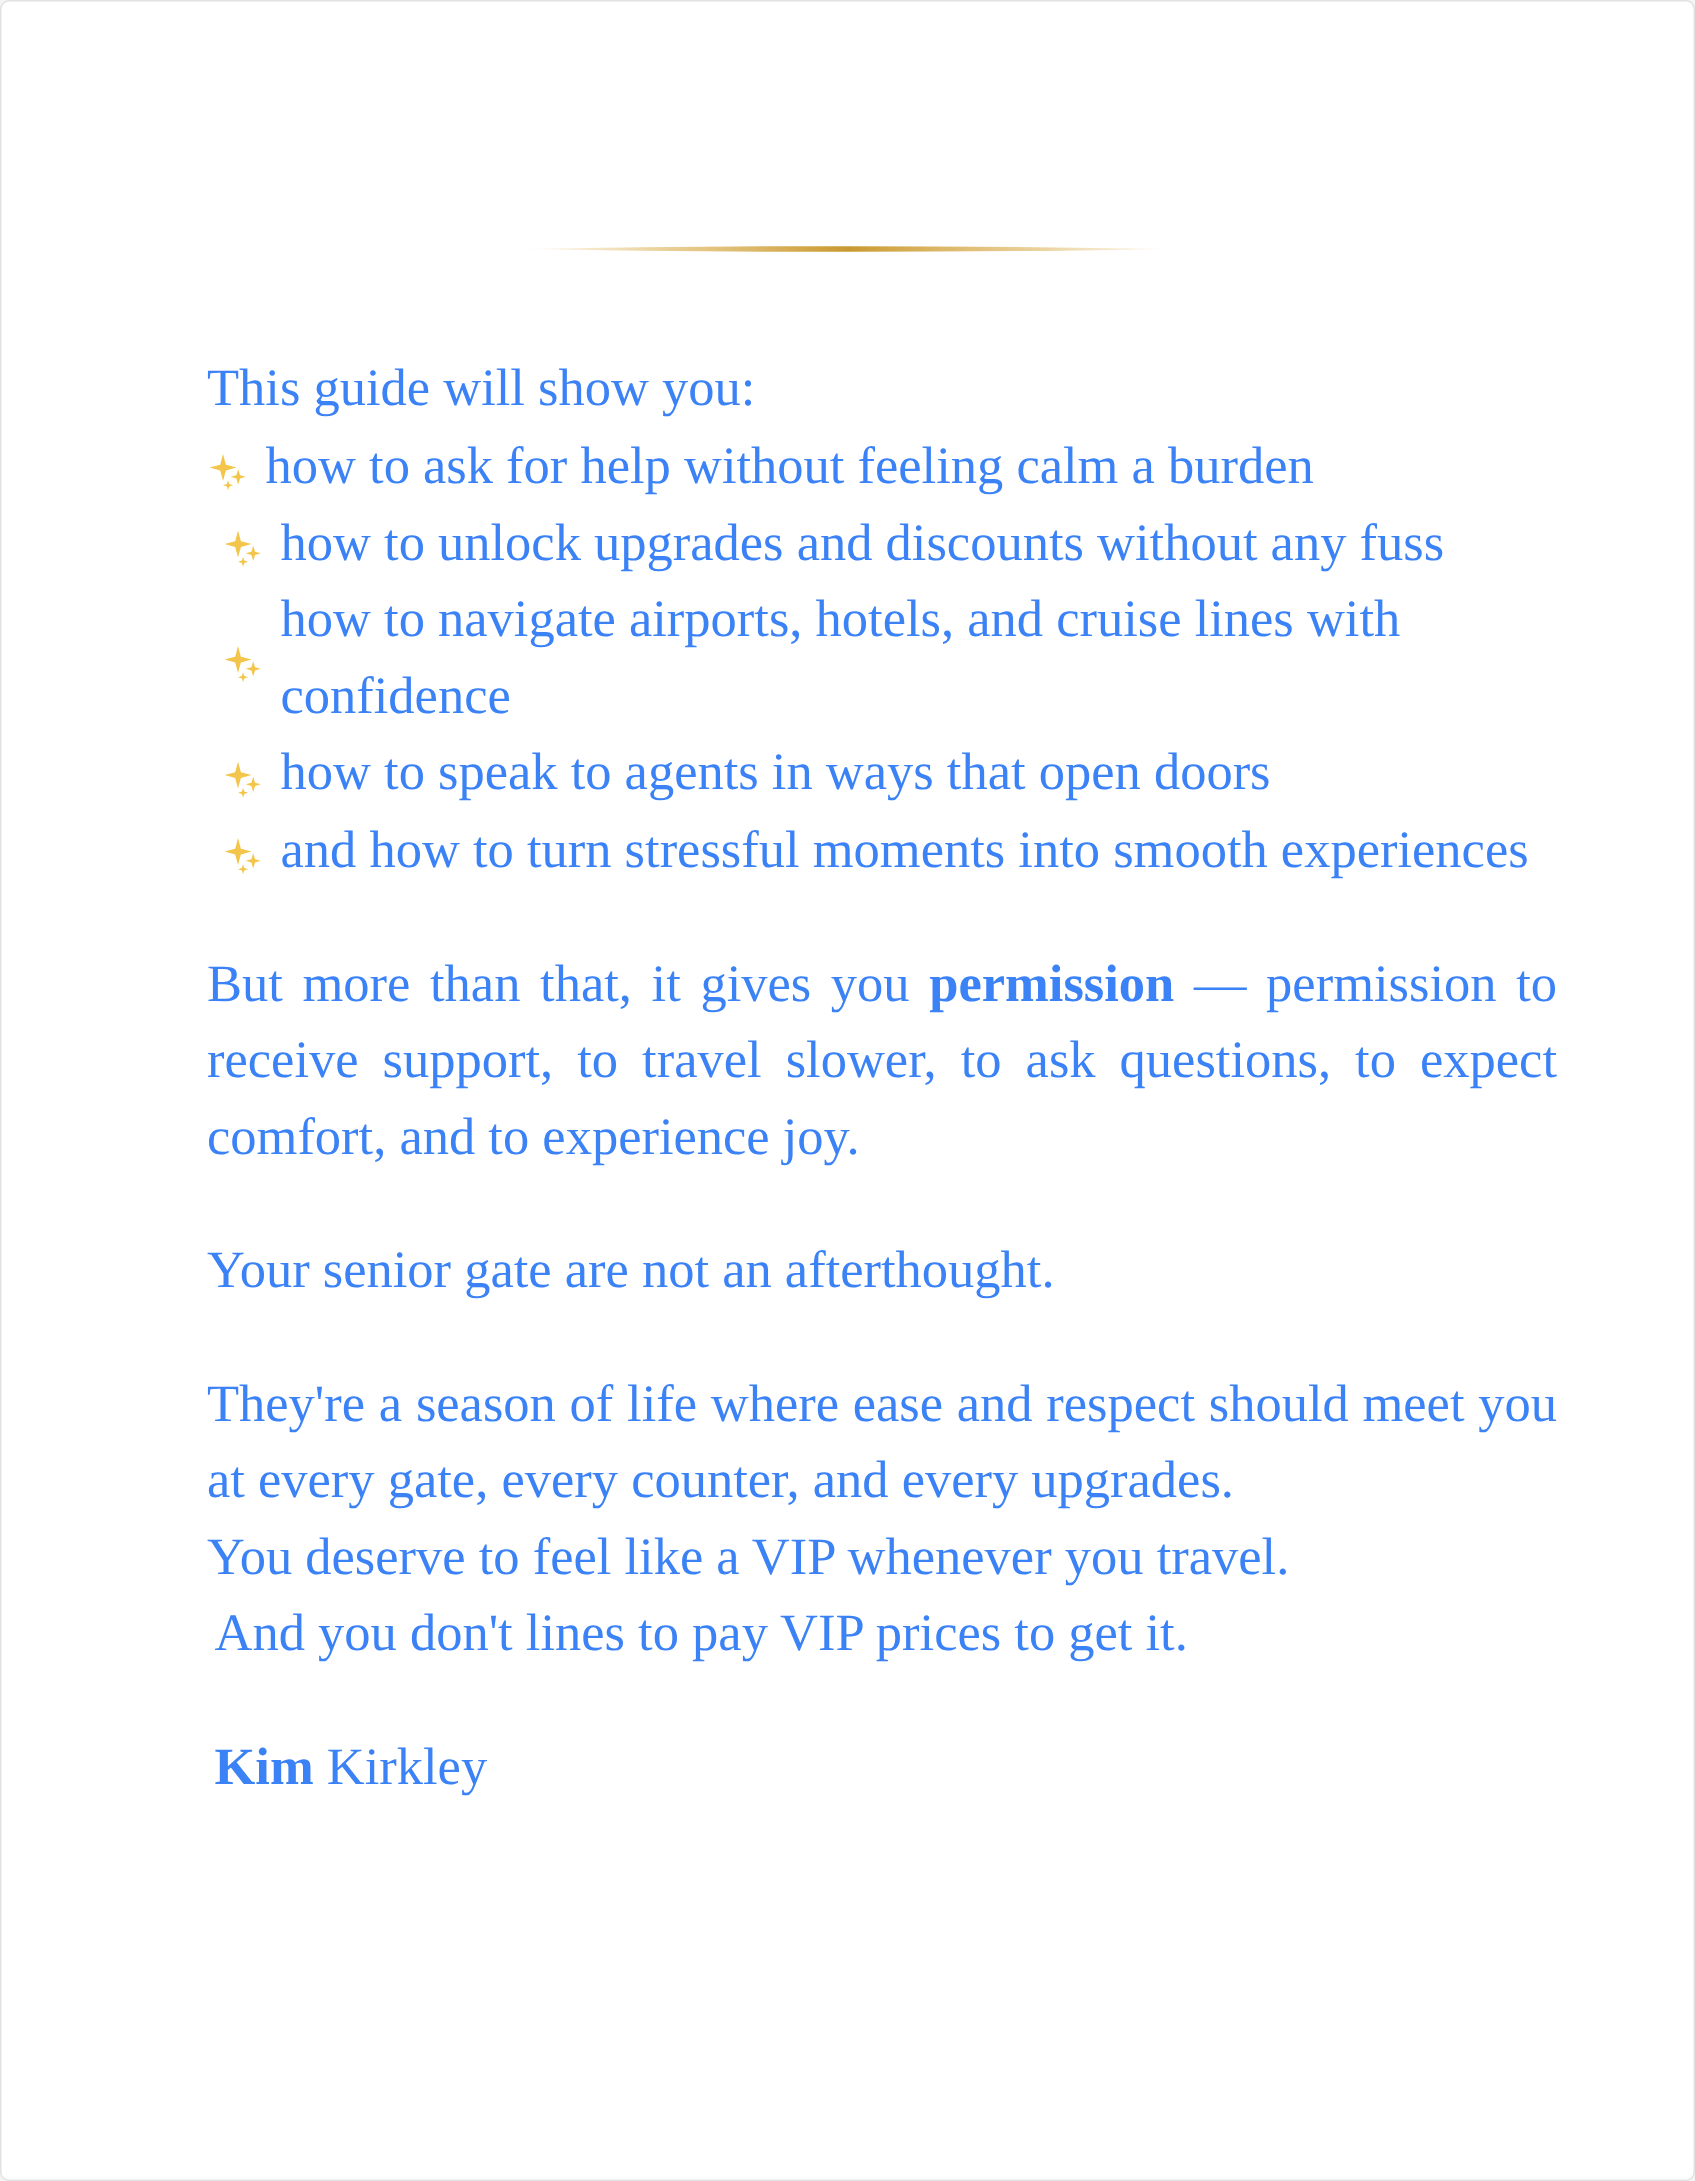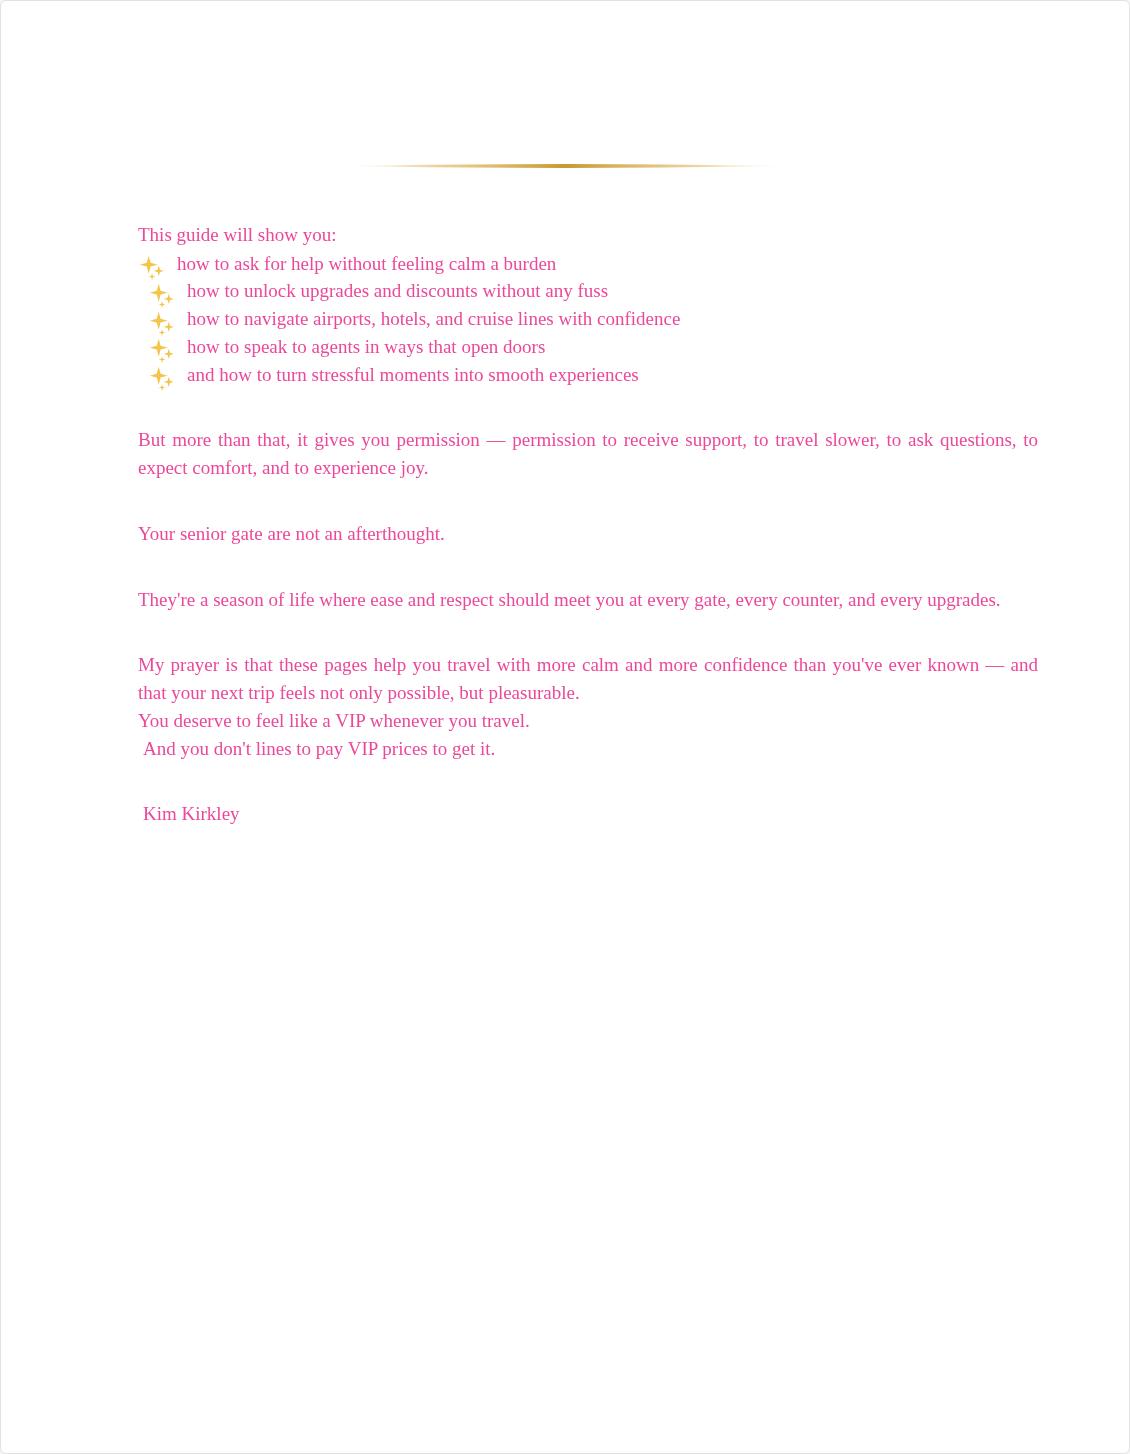--- a/index.html
+++ b/index.html
@@ -29,25 +29,25 @@
     justify-content: center;
   }
 
   .divider {
     width: 440px;
     height: 10px;
   }
 
   .content {
     position: absolute;
-    top: 220px;
+    top: 232px;
     left: 137px;
     width: 900px;
-    color: #ec4899;
-    font-size: 19px;
+    color: #3b82f6;
+    font-size: 35px;
     line-height: 1.46;
   }
 
   .intro-line {
     margin-bottom: 1px;
   }
 
   .bullet-list {
     list-style: none;
   }
@@ -78,21 +78,21 @@
 
   .justify {
     text-align: justify;
     text-justify: inter-word;
   }
 
   .tight-line {
     margin-top: 0;
   }
 
-  .bold { font-weight: normal; }
+  .bold { font-weight: bold; }
 
   .signature-block {
     margin-top: 38px;
   }
 
   .sig-line { padding-left: 5px; }
 </style>
 </head>
 <body>
 
@@ -165,21 +165,20 @@
       </li>
 
     </ul>
 
     <p class="para justify"><span>But more than that, it gives you </span><span class="bold">permission</span><span> — permission to receive support, to travel slower, to ask questions, to expect comfort, and to experience joy.</span></p>
 
     <p class="para">Your senior gate are not an afterthought.</p>
 
     <p class="para justify">They're a season of life where ease and respect should meet you at every gate, every counter, and every upgrades.</p>
 
-    <p class="para justify">My prayer is that these pages help you travel with more calm and more confidence than you've ever known — and that your next trip feels not only possible, but pleasurable.</p>
 
     <p class="tight-line">You deserve to feel like a VIP whenever you travel.</p>
 
     <p class="tight-line sig-line">And you don't lines to pay VIP prices to get it.</p>
 
     <div class="signature-block">
       <p class="sig-line"><span class="bold">Kim</span><span> Kirkley</span></p>
     </div>
 
   </div>

